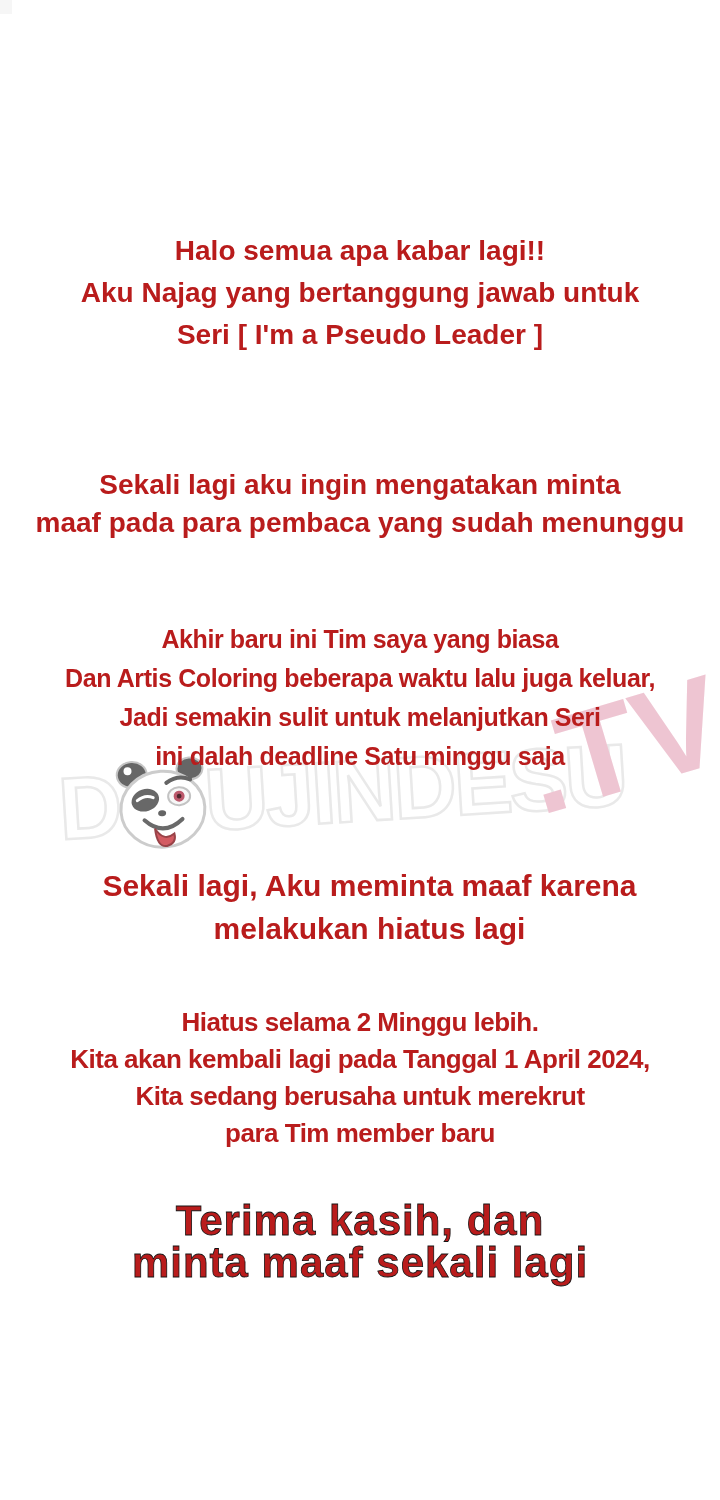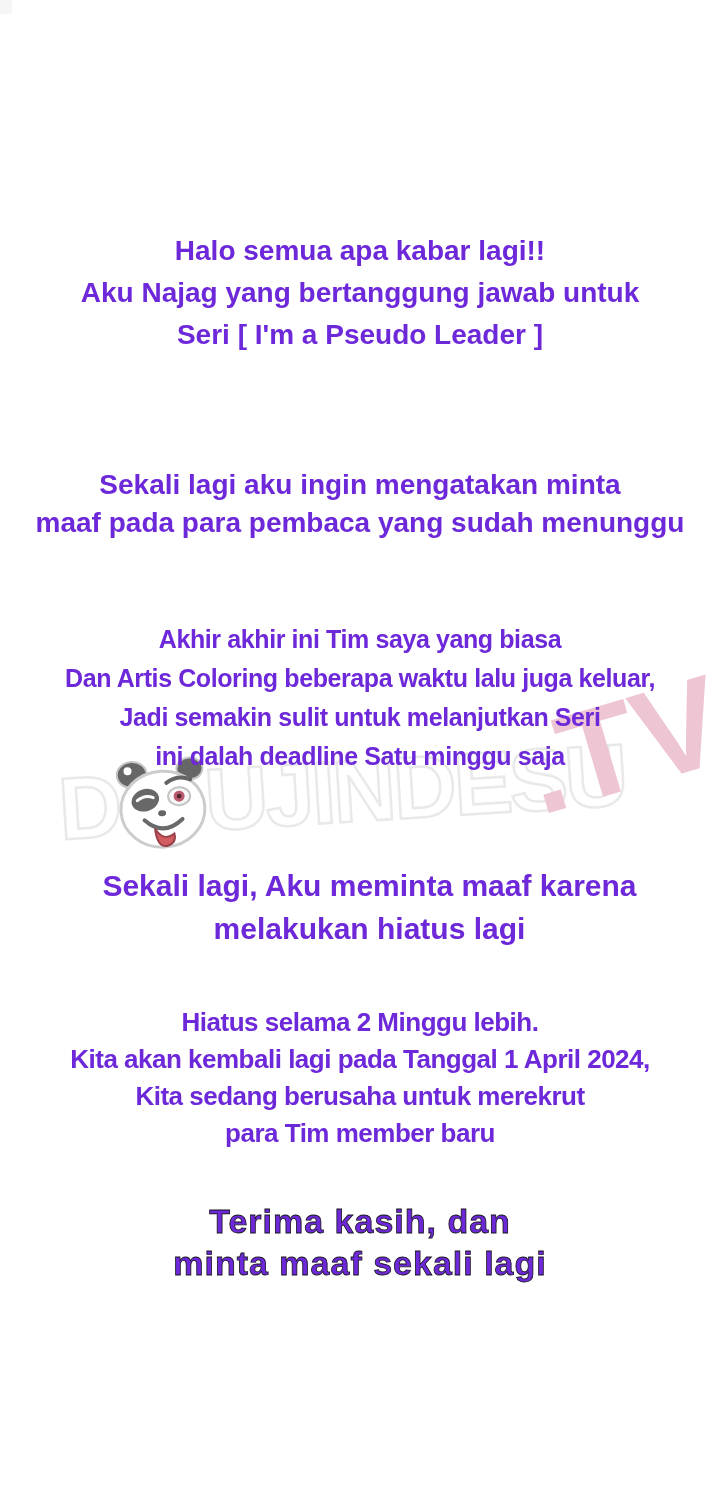--- a/index.html
+++ b/index.html
@@ -12,30 +12,30 @@
   }
   .page{position:absolute;inset:0;}
   .corner-artifact{
     position:absolute;left:0;top:0;width:12px;height:14px;
     background:#f6f6f6;
   }
   
   .para{
     position:absolute;left:0;right:0;
     text-align:center;
-    color:#6d28d9;
+    color:#b91c1c;
     font-weight:700;
     z-index:2;
   }
   .p0{top:230px;font-size:28px;line-height:42px;}
   .p1{top:466px;font-size:28px;line-height:38px;}
   .p2{top:620px;font-size:25px;line-height:39px;letter-spacing:-0.4px;}
   .p3{top:864px;font-size:30px;line-height:43px;padding-left:19px;}
   .p4{top:1004px;font-size:26px;line-height:37px;letter-spacing:-0.5px;}
-  .p5{top:1200px;font-size:34px;line-height:42px;letter-spacing:1px;-webkit-text-stroke:0.8px #131313;}
+  .p5{top:1200px;font-size:42px;line-height:42px;letter-spacing:1px;-webkit-text-stroke:0.8px #131313;}
   
   .watermark{
     position:absolute;top:742px;left:58px;width:640px;height:160px;
     z-index:0;
     pointer-events:none;
   }
   .wm-row{
     display:flex;align-items:flex-end;
     transform:rotate(-3.5deg);
   }
@@ -98,21 +98,21 @@
     <div>Aku Najag yang bertanggung jawab untuk</div>
     <div>Seri [ I'm a Pseudo Leader ]</div>
   </div>
 
   <div class="para p1">
     <div>Sekali lagi aku ingin mengatakan minta</div>
     <div>maaf pada para pembaca yang sudah menunggu</div>
   </div>
 
   <div class="para p2">
-    <div>Akhir akhir ini Tim saya yang biasa</div>
+    <div>Akhir baru ini Tim saya yang biasa</div>
     <div>Dan Artis Coloring beberapa waktu lalu juga keluar,</div>
     <div>Jadi semakin sulit untuk melanjutkan Seri</div>
     <div>ini dalah deadline Satu minggu saja</div>
   </div>
 
   <div class="para p3">
     <div>Sekali lagi, Aku meminta maaf karena</div>
     <div>melakukan hiatus lagi</div>
   </div>
 

